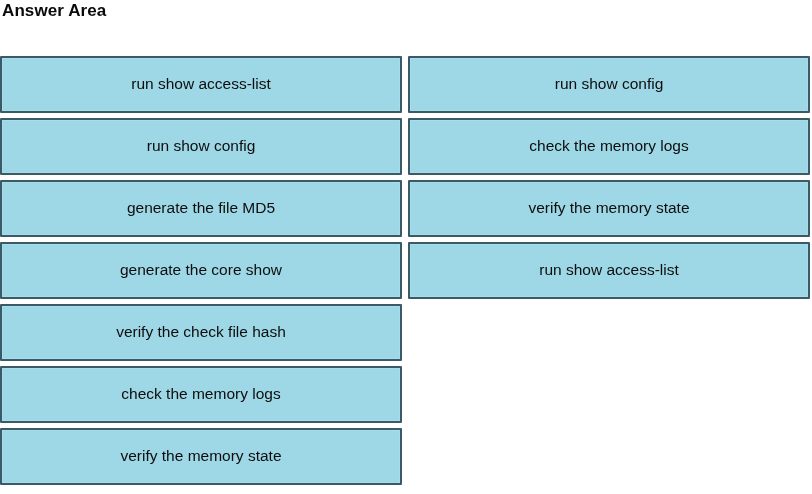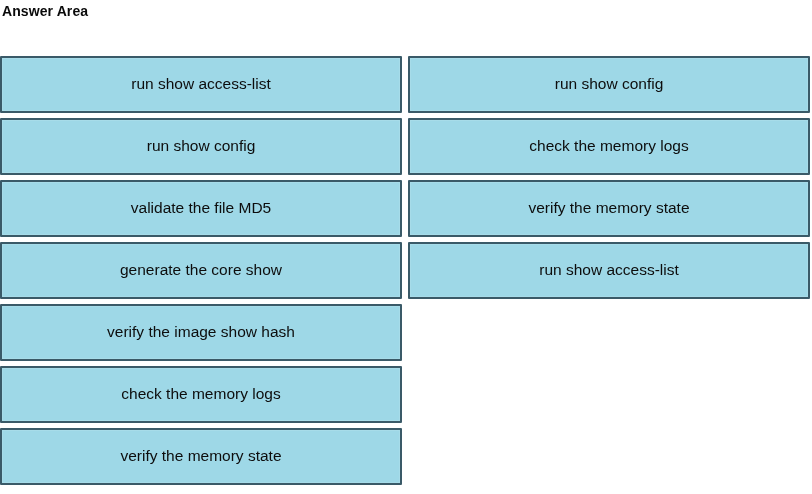--- a/index.html
+++ b/index.html
@@ -21,21 +21,21 @@
     left: 0;
     top: 0;
     width: 812px;
     height: 494px;
   }
 
   .page-title {
     position: absolute;
     left: 2px;
     top: 1px;
-    font-size: 14px;
+    font-size: 17px;
     font-weight: bold;
     letter-spacing: 0.1px;
     color: #0a0a0a;
     line-height: 20px;
     white-space: nowrap;
   }
 
   .columns {
     position: absolute;
     left: 0;
@@ -94,29 +94,29 @@
 
       <div class="option-tile">
         <span class="tile-label">run show access-list</span>
       </div>
 
       <div class="option-tile">
         <span class="tile-label">run show config</span>
       </div>
 
       <div class="option-tile">
-        <span class="tile-label">validate the file MD5</span>
+        <span class="tile-label">generate the file MD5</span>
       </div>
 
       <div class="option-tile">
         <span class="tile-label">generate the core show</span>
       </div>
 
       <div class="option-tile">
-        <span class="tile-label">verify the image show hash</span>
+        <span class="tile-label">verify the check file hash</span>
       </div>
 
       <div class="option-tile">
         <span class="tile-label">check the memory logs</span>
       </div>
 
       <div class="option-tile">
         <span class="tile-label">verify the memory state</span>
       </div>
 

